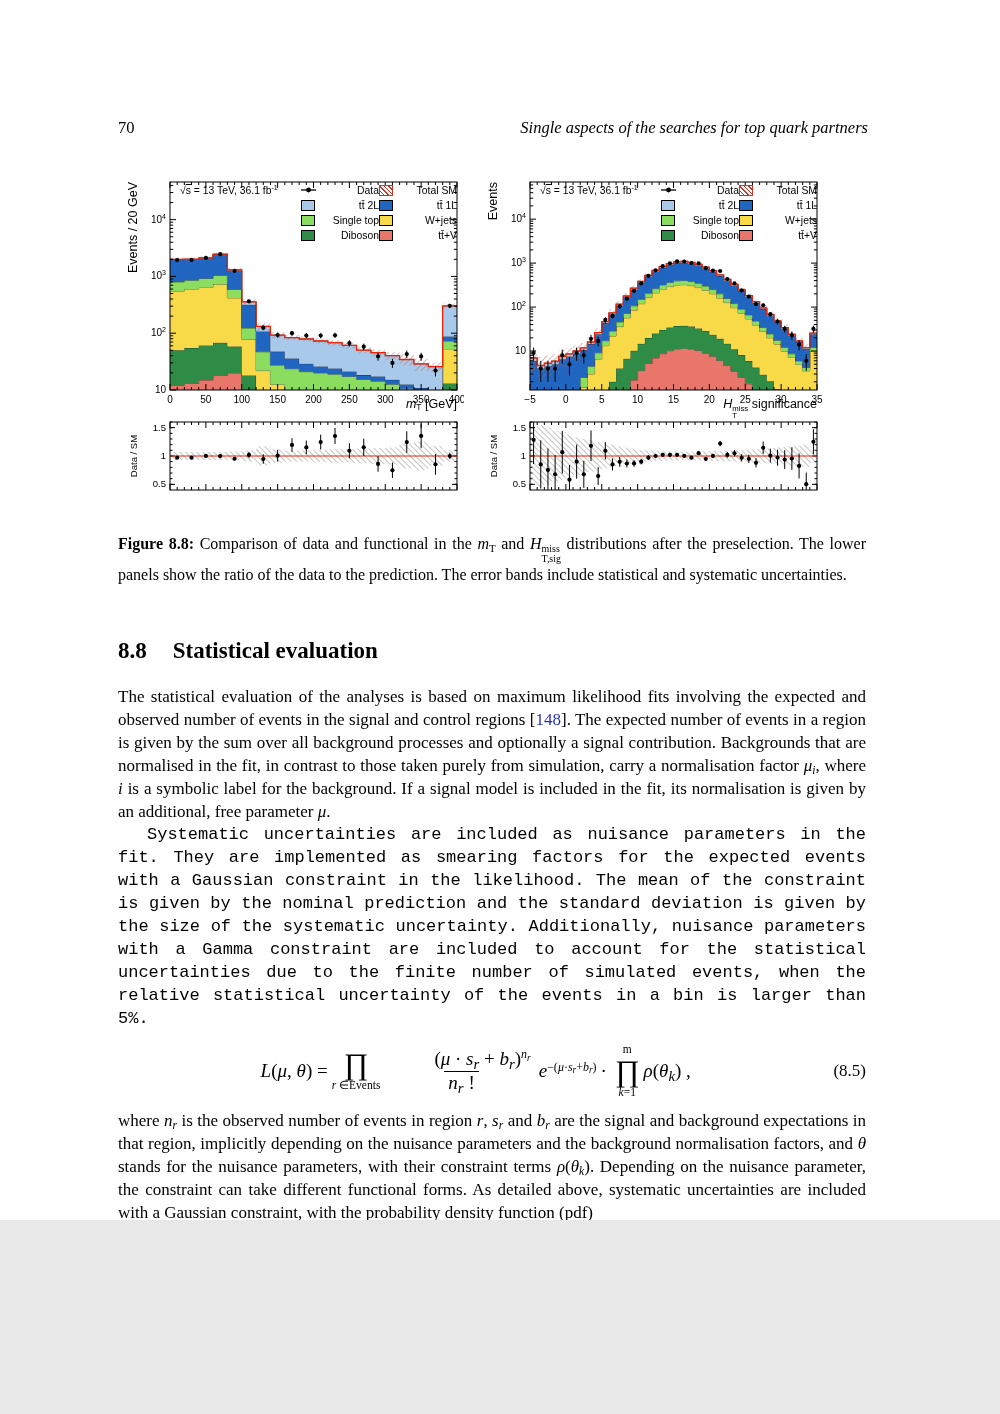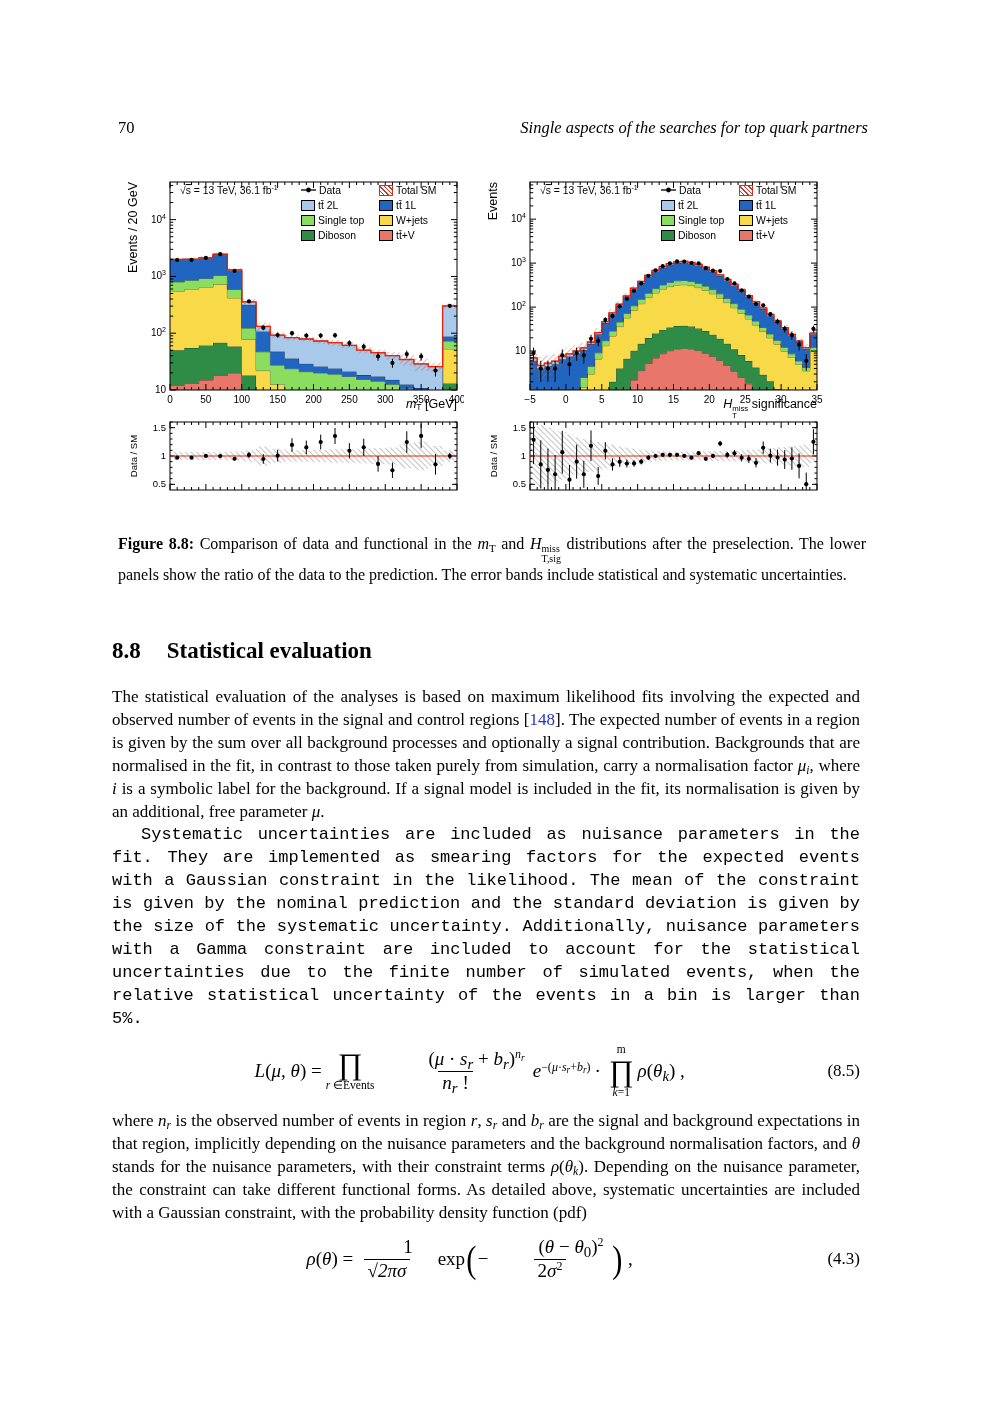--- a/index.html
+++ b/index.html
@@ -1,49 +1,49 @@
 <!DOCTYPE html>
 <html><head>
 <meta charset="utf-8">
 <style>
   html,body{margin:0;padding:0;background:#e8e8e8;}
-  .page{position:relative;width:1000px;height:1414px;background:#ffffff;margin:0 auto;
+  .page{position:relative;width:1000px;height:1220px;background:#ffffff;margin:0 auto;
         font-family:"Liberation Serif",serif;color:#000;overflow:hidden;}
   
   .pagehead{position:absolute;top:118px;left:118px;width:750px;display:flex;
             justify-content:space-between;font-size:16.5px;}
   .pagehead .rtitle{font-style:italic;}
   
   .figure{position:absolute;top:170px;left:112px;display:flex;gap:8px;}
   .plotwrap{position:relative;width:352px;height:338px;font-family:"Liberation Sans",sans-serif;}
   .plot-svg{position:absolute;left:0;top:0;}
   .vlab{position:absolute;transform-origin:0 0;transform:rotate(-90deg) translateX(-100%);
         white-space:nowrap;font-size:12.5px;}
   .vlab.main{left:14px;top:12px;width:208px;text-align:right;}
   .vlab.ratio{left:16px;top:252px;width:68px;text-align:center;font-size:9.5px;}
   .xtitle{position:absolute;left:58px;top:227px;width:287px;text-align:right;font-size:12.5px;}
   .lumi{position:absolute;left:68px;top:15px;font-size:10.4px;}
   .legend{position:absolute;left:189px;top:13px;display:grid;
           grid-template-columns:78px 78px;row-gap:1px;font-size:10.4px;}
-  .lg-ent{display:flex;align-items:center;gap:3px;height:14px;white-space:nowrap;}
+  .lg-ent{display:flex;align-items:center;gap:3px;height:14px;white-space:nowrap;justify-content:space-between;}
   .lg-box{width:12px;height:9px;border:0.8px solid #000;flex:none;}
   .lg-hatch{width:12px;height:9px;flex:none;border:1px solid #cc3327;
             background:repeating-linear-gradient(45deg,#fff 0 2.2px,#cc3327 2.2px 3.2px);}
   .sub{position:relative;top:0.28em;font-size:0.68em;}
   .sup{position:relative;top:-0.5em;font-size:0.68em;}
   .stk{display:inline-flex;flex-direction:column;align-items:flex-start;
        font-size:0.62em;line-height:1.0;vertical-align:-0.35em;}
   .ol{text-decoration:overline;}
   .lnk{color:#2431cc;}
   .rm{font-style:normal;}
   
   .caption{position:absolute;top:533px;left:118px;width:748px;font-size:16px;
            line-height:1.38;text-align:justify;}
   
-  .textflow{position:absolute;top:638px;left:112px;width:748px;}
+  .textflow{position:absolute;top:638px;left:118px;width:748px;}
   .sechead{font-size:23px;font-weight:bold;margin:0 0 22px 0;}
   .sechead .secnum{margin-right:26px;}
   .textflow p{margin:0;font-size:17px;line-height:1.352;text-align:justify;}
   .textflow p.ind{text-indent:29px;font-family:Liberation Mono, monospace;}
   
   .equation{display:flex;align-items:center;margin:12px 0 10px 0;font-size:19px;}
   .eq-body{flex:1;display:flex;justify-content:center;align-items:center;font-style:italic;}
   .eq-tag{font-style:normal;font-size:17px;}
   .frac{display:inline-flex;flex-direction:column;align-items:center;vertical-align:middle;
         line-height:1.1;margin:0 4px;}

